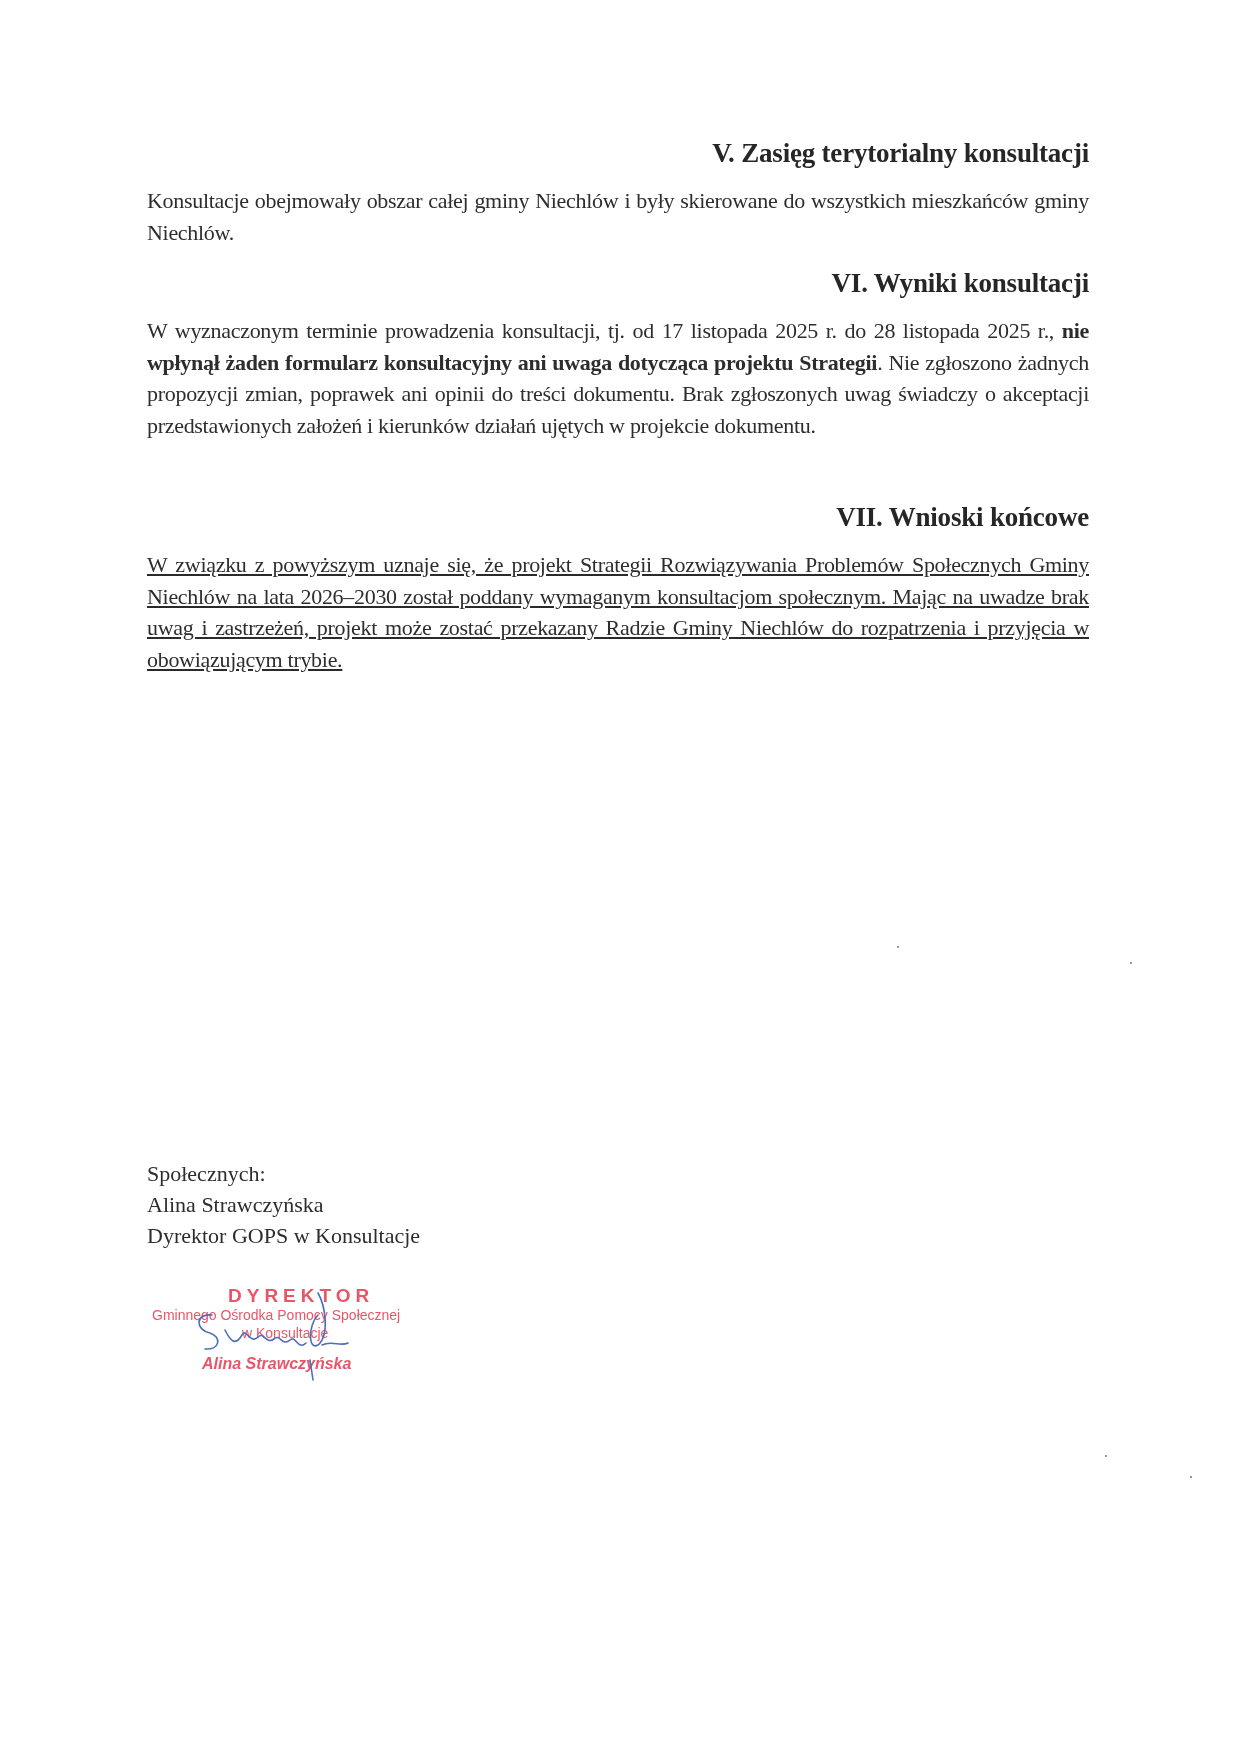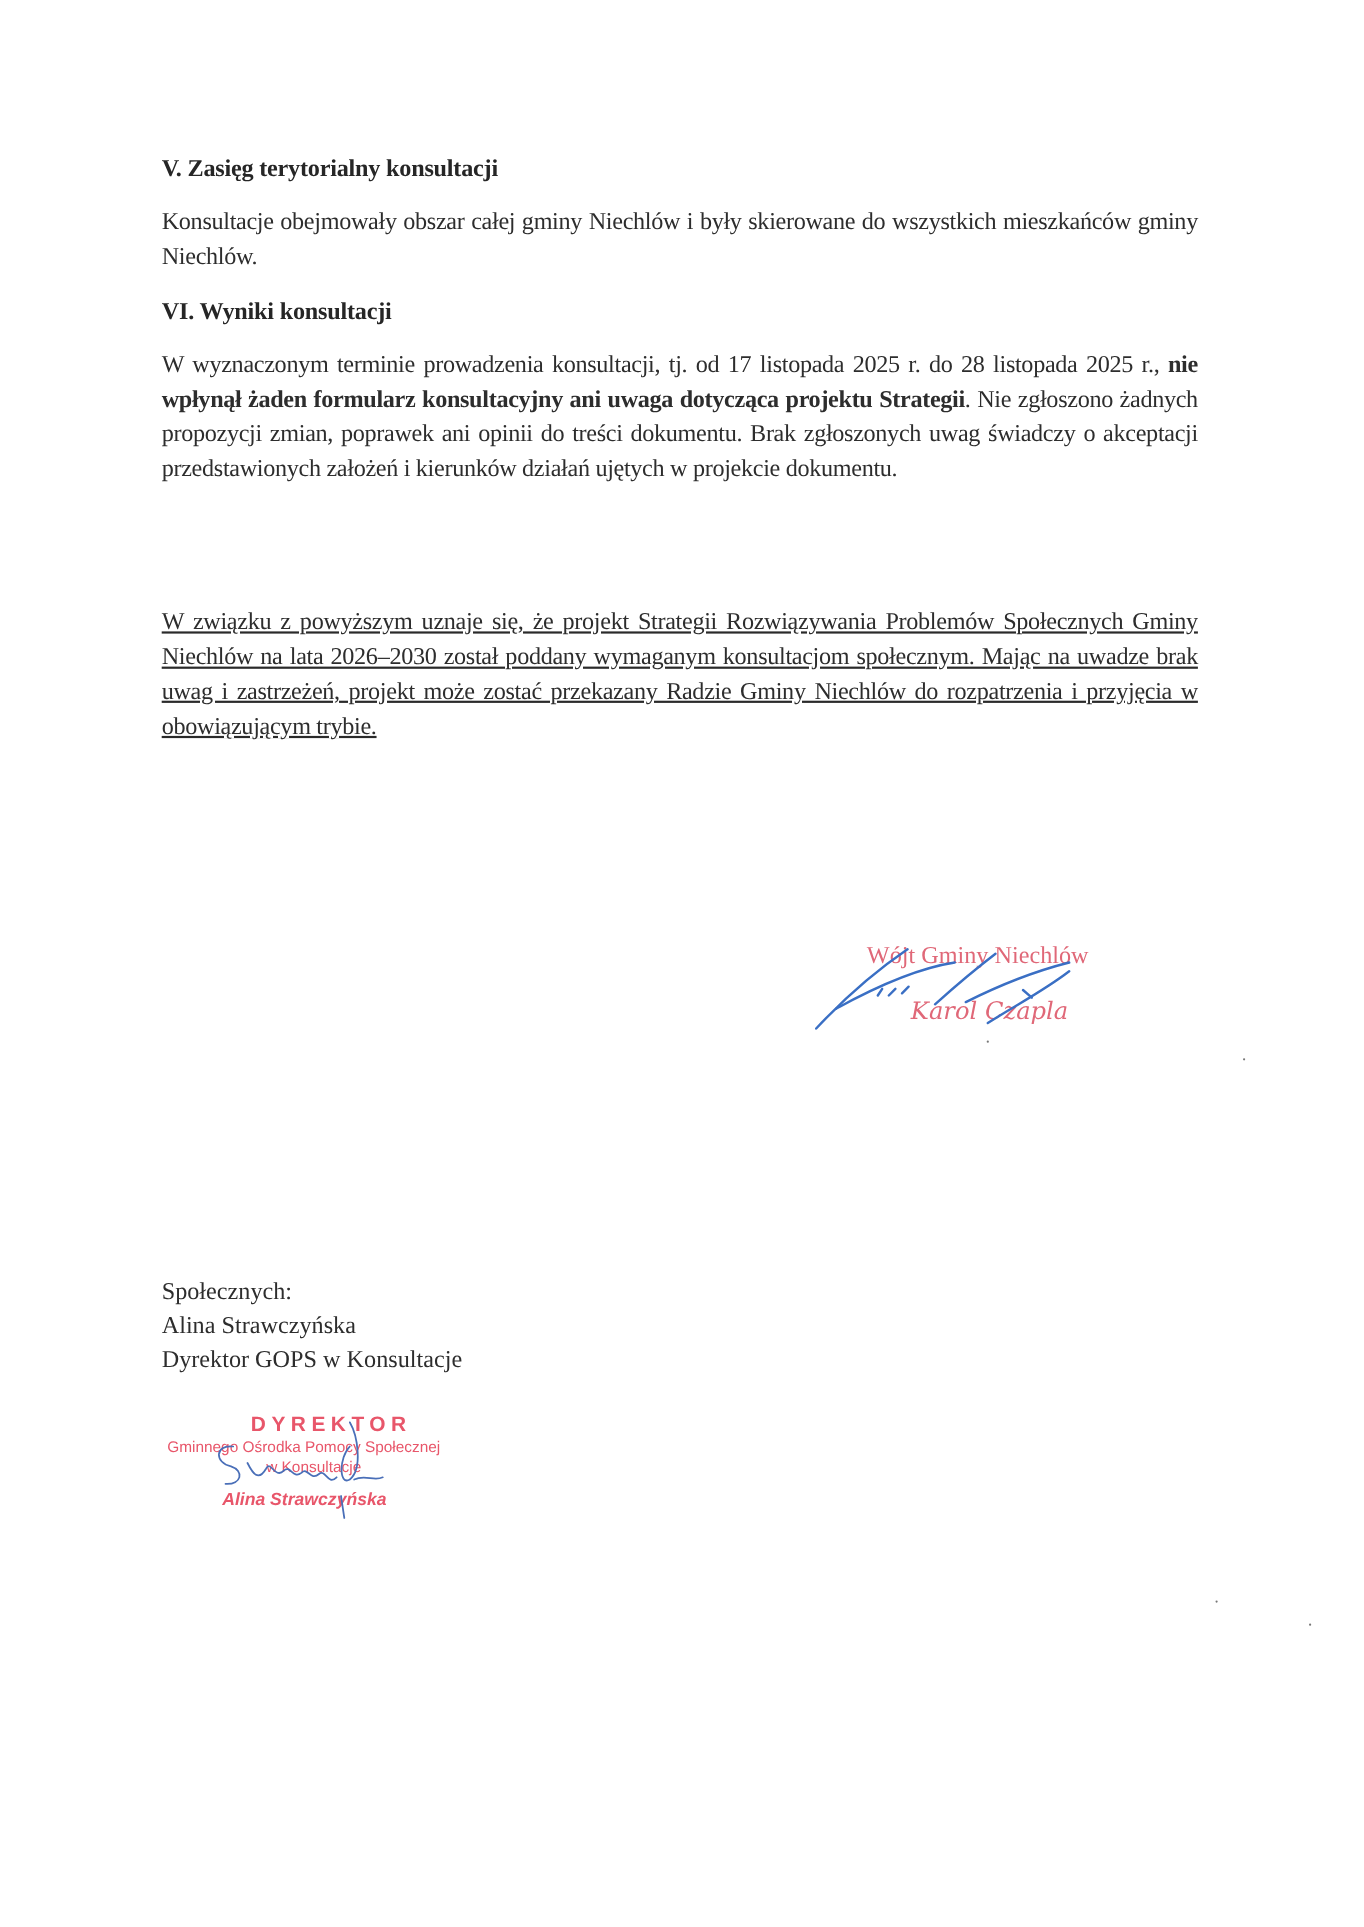--- a/index.html
+++ b/index.html
@@ -1,20 +1,20 @@
 <!DOCTYPE html>
 <html><head>
   <meta charset="utf-8">
   <style>
     html, body { margin: 0; padding: 0; background: #ffffff; }
     body { width: 1240px; height: 1752px; position: relative; overflow: hidden;
            font-family: "Liberation Serif", "DejaVu Serif", serif; color: #2a2a2a; }
     .page { position: absolute; left: 0; top: 0; width: 1240px; height: 1752px; background: #fff; }
     .block { position: absolute; left: 147px; width: 942px; }
-    h2 { margin: 0; font-size: 22px; font-weight: bold; line-height: 30px; color: #262626; letter-spacing: -0.2px; }
+    h2 { margin: 0; font-size: 27px; font-weight: bold; line-height: 30px; color: #262626; letter-spacing: -0.2px; text-align: right; }
     p { margin: 0; font-size: 22px; line-height: 31.5px; text-align: justify; color: #2d2d2d; letter-spacing: -0.3px; }
     p.left { text-align: left; }
     b { font-weight: bold; }
     .sig-wojt { position: absolute; left: 740px; top: 855px; width: 280px; height: 100px; }
     .wojt-title { position: absolute; left: 48px; top: 0; font-size: 22px; color: #e06878; font-family: "Liberation Serif", serif; white-space: nowrap; }
     .wojt-name { position: absolute; left: 88px; top: 52px; font-size: 22px; font-style: italic; color: #e06878; font-family: "DejaVu Serif", serif; white-space: nowrap; }
     .sig-svg { position: absolute; left: 0; top: 0; }
     .prepared { position: absolute; left: 147px; top: 1158px; font-size: 22px; line-height: 31px; color: #2d2d2d; }
     .stamp-gops { position: absolute; left: 150px; top: 1285px; width: 280px; height: 100px; }
     .stamp-gops .t1 { position: absolute; left: 58px; top: 0; font-family: "Liberation Sans", sans-serif; font-weight: bold; font-size: 19px; letter-spacing: 5px; color: #e8566a; margin-left: 20px; }
@@ -35,40 +35,28 @@
     <p>Konsultacje obejmowały obszar całej gminy Niechlów i były skierowane do wszystkich mieszkańców gminy Niechlów.</p>
   </div>
 
   <div class="block" style="top:268px;">
     <h2>VI. Wyniki konsultacji</h2>
   </div>
   <div class="block" style="top:315px;">
     <p><span>W wyznaczonym terminie prowadzenia konsultacji, tj. od 17 listopada 2025 r. do 28 listopada 2025 r., </span><b>nie wpłynął żaden formularz konsultacyjny ani uwaga dotycząca projektu Strategii</b><span>. Nie zgłoszono żadnych propozycji zmian, poprawek ani opinii do treści dokumentu. Brak zgłoszonych uwag świadczy o akceptacji przedstawionych założeń i kierunków działań ujętych w projekcie dokumentu.</span></p>
   </div>
 
+  <div class="block" style="top:502px;">
+    <h2>VII. Wnioski końcowe</h2>
+  </div>
   <div class="block" style="top:549px;text-decoration:underline;">
     <p>W związku z powyższym uznaje się, że projekt Strategii Rozwiązywania Problemów Społecznych Gminy Niechlów na lata 2026–2030 został poddany wymaganym konsultacjom społecznym. Mając na uwadze brak uwag i zastrzeżeń, projekt może zostać przekazany Radzie Gminy Niechlów do rozpatrzenia i przyjęcia w obowiązującym trybie.</p>
   </div>
 
 
-  <div class="sig-wojt">
-    <span class="wojt-title">Wójt Gminy Niechlów</span>
-    <span class="wojt-name">Karol Czapla</span>
-    <svg class="sig-svg" width="280" height="100" viewBox="0 0 280 100">
-      <g fill="none" stroke="#3a6fc4" stroke-width="2.2" stroke-linecap="round">
-        <path d="M2 80 C 30 50, 60 25, 85 8"></path>
-        <path d="M20 62 C 60 40, 95 25, 128 20"></path>
-        <path d="M58 50 L 62 44 M 68 50 L 74 44 M 80 48 L 86 42"></path>
-        <path d="M110 58 C 130 40, 148 25, 165 12"></path>
-        <path d="M138 56 C 170 40, 200 28, 232 20"></path>
-        <path d="M158 75 C 185 58, 210 45, 232 28"></path>
-        <path d="M190 45 L 198 52"></path>
-      </g>
-    </svg>
-  </div>
 
   <div class="prepared">
     <div>Społecznych:</div>
     <div>Alina Strawczyńska</div>
     <div>Dyrektor GOPS w Konsultacje</div>
   </div>
 
   <div class="stamp-gops">
     <span class="t1">DYREKTOR</span>
     <span class="t2">Gminnego Ośrodka Pomocy Społecznej</span>

